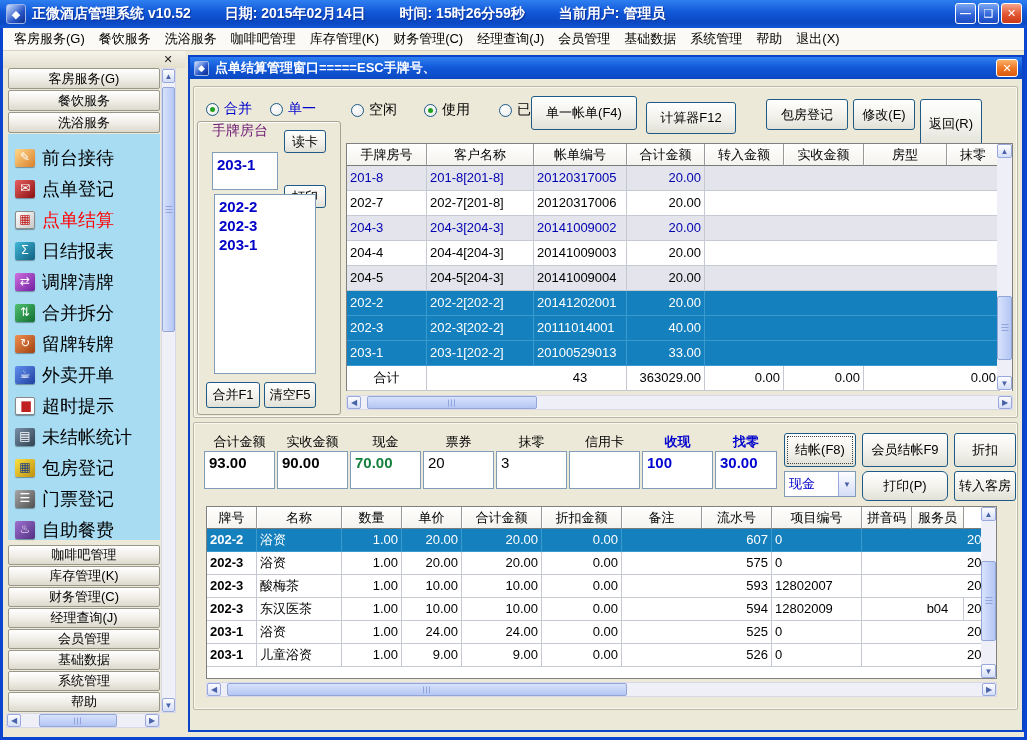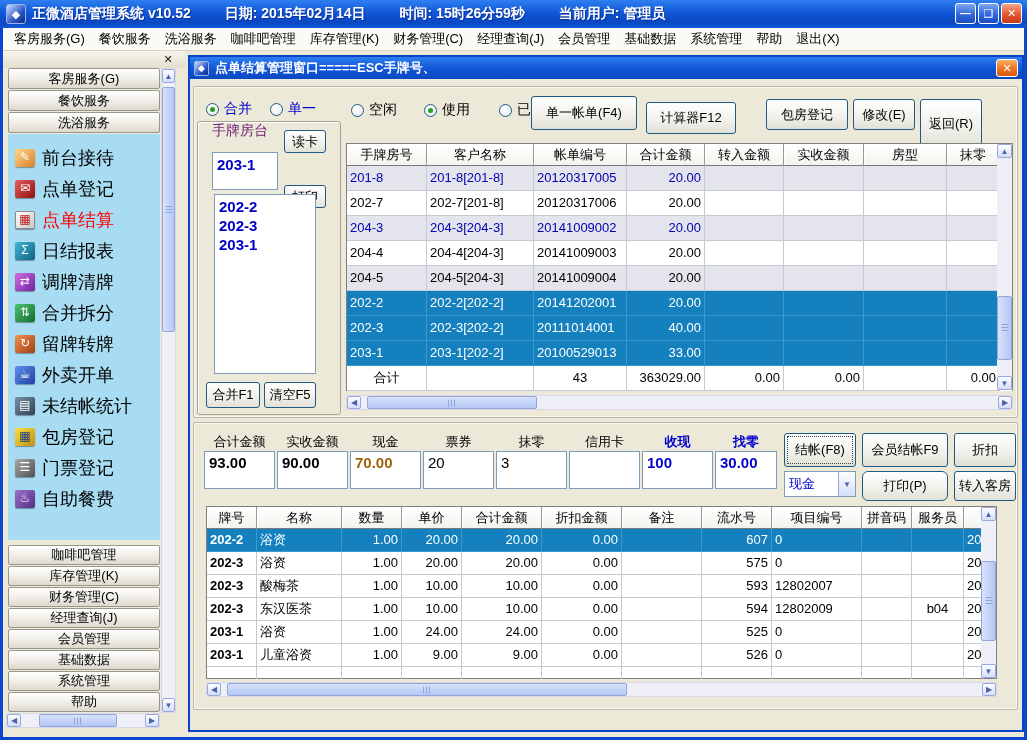--- a/index.html
+++ b/index.html
@@ -108,21 +108,21 @@
   .card-label{position:absolute;left:14px;top:0;color:#701a75;font-size:14px;}
   .btn{background:linear-gradient(180deg,#FFFFFF,#F2F1EB 55%,#E2E1D7);border:1px solid #1D5A86;border-radius:3px;
     font-size:13px;color:#000;display:flex;align-items:center;justify-content:center;font-family:inherit;white-space:nowrap;}
   .card-input{position:absolute;left:14px;top:30px;width:66px;height:38px;background:#fff;border:1px solid #7F9DB9;
     color:#0000C8;font-weight:bold;font-size:15px;padding:3px 4px;}
   .card-list{position:absolute;left:16px;top:72px;width:102px;height:180px;background:#fff;border:1px solid #7F9DB9;
     padding:2px 4px;overflow:hidden;}
   .list-item{color:#0000C8;font-weight:bold;font-size:15px;line-height:19px;}
   
   .dtable-wrap{position:absolute;background:#fff;border:1px solid #808080;}
-  .tr{display:flex;}
+  .tr{display:flex;align-items:flex-end;}
   .tr>div{border-right:1px solid #C5C9D1;border-bottom:1px solid #C5C9D1;overflow:hidden;white-space:nowrap;
     font-size:13px;padding:0 3px;flex:0 0 auto;}
   .tr.hr>div{background:linear-gradient(180deg,#FFFFFF,#F4F3EE);border-right:1px solid #9a9a9a;border-bottom:1px solid #7a7a7a;
     box-shadow:inset 1px 1px 0 #fff;text-align:center;}
   .tr.alt{background:#E4E4EC;}
   .tr.blue{color:#0000B0;}
   .tr.sel{background:#1480BE;color:#fff;}
   .tr.sel>div{border-color:#3A99CE;}
   .tr.total{background:#fff;color:#000;}
   
@@ -157,21 +157,21 @@
   .dtab .tr.hr>div{text-align:center;font-weight:normal;}
   .dtab .tr.filler{height:12px;} .dtab .tr.filler>div{border-bottom:none;}
   
   .pay-fields{position:absolute;left:10px;top:10px;display:flex;gap:2px;}
   .pay-field{width:71px;}
   .pay-field:last-child{width:62px;}
   .pay-label{text-align:center;font-size:13px;height:18px;line-height:18px;color:#000;}
   .pay-label.l-blue{color:#0000CC;font-weight:bold;}
   .pay-box{height:38px;background:#fff;border:1px solid #7F9DB9;padding:2px 4px;font-size:15px;line-height:17px;}
   .pay-box.v-strong{font-weight:bold;color:#000;}
-  .pay-box.v-dim{color:#a16207;font-weight:bold;}
+  .pay-box.v-dim{color:#15803d;font-weight:bold;}
   .pay-box.v-blue{color:#0000D0;font-weight:bold;}
   .btn-focus{outline:1px dotted #444;outline-offset:-4px;text-align:center;}
   .combo{position:absolute;background:#fff;border:1px solid #7F9DB9;display:flex;align-items:center;}
   .combo-text{flex:1;color:#0000CC;font-size:13px;padding-left:4px;}
   .combo-btn{width:17px;height:100%;background:linear-gradient(180deg,#FDFDFF,#D5DEF8);border-left:1px solid #98A8DC;
     color:#4A63A8;font-size:8px;display:flex;align-items:center;justify-content:center;}
 </style>
 </head>
 <body>
 
@@ -253,20 +253,24 @@
         </div>
         <div class="nav-item" data-name="sidebar-nav-item">
           <span class="nav-icon" data-name="card-transfer-icon"></span>
           <span data-name="sidebar-nav-label">留牌转牌</span>
         </div>
         <div class="nav-item" data-name="sidebar-nav-item">
           <span class="nav-icon" data-name="takeout-order-icon"></span>
           <span data-name="sidebar-nav-label">外卖开单</span>
         </div>
         <div class="nav-item" data-name="sidebar-nav-item">
+          <span class="nav-icon" data-name="overtime-alert-icon"></span>
+          <span data-name="sidebar-nav-label">超时提示</span>
+        </div>
+        <div class="nav-item" data-name="sidebar-nav-item">
           <span class="nav-icon" data-name="unsettled-stats-icon"></span>
           <span data-name="sidebar-nav-label">未结帐统计</span>
         </div>
         <div class="nav-item" data-name="sidebar-nav-item">
           <span class="nav-icon" data-name="private-room-icon"></span>
           <span data-name="sidebar-nav-label">包房登记</span>
         </div>
         <div class="nav-item" data-name="sidebar-nav-item">
           <span class="nav-icon" data-name="ticket-register-icon"></span>
           <span data-name="sidebar-nav-label">门票登记</span>

